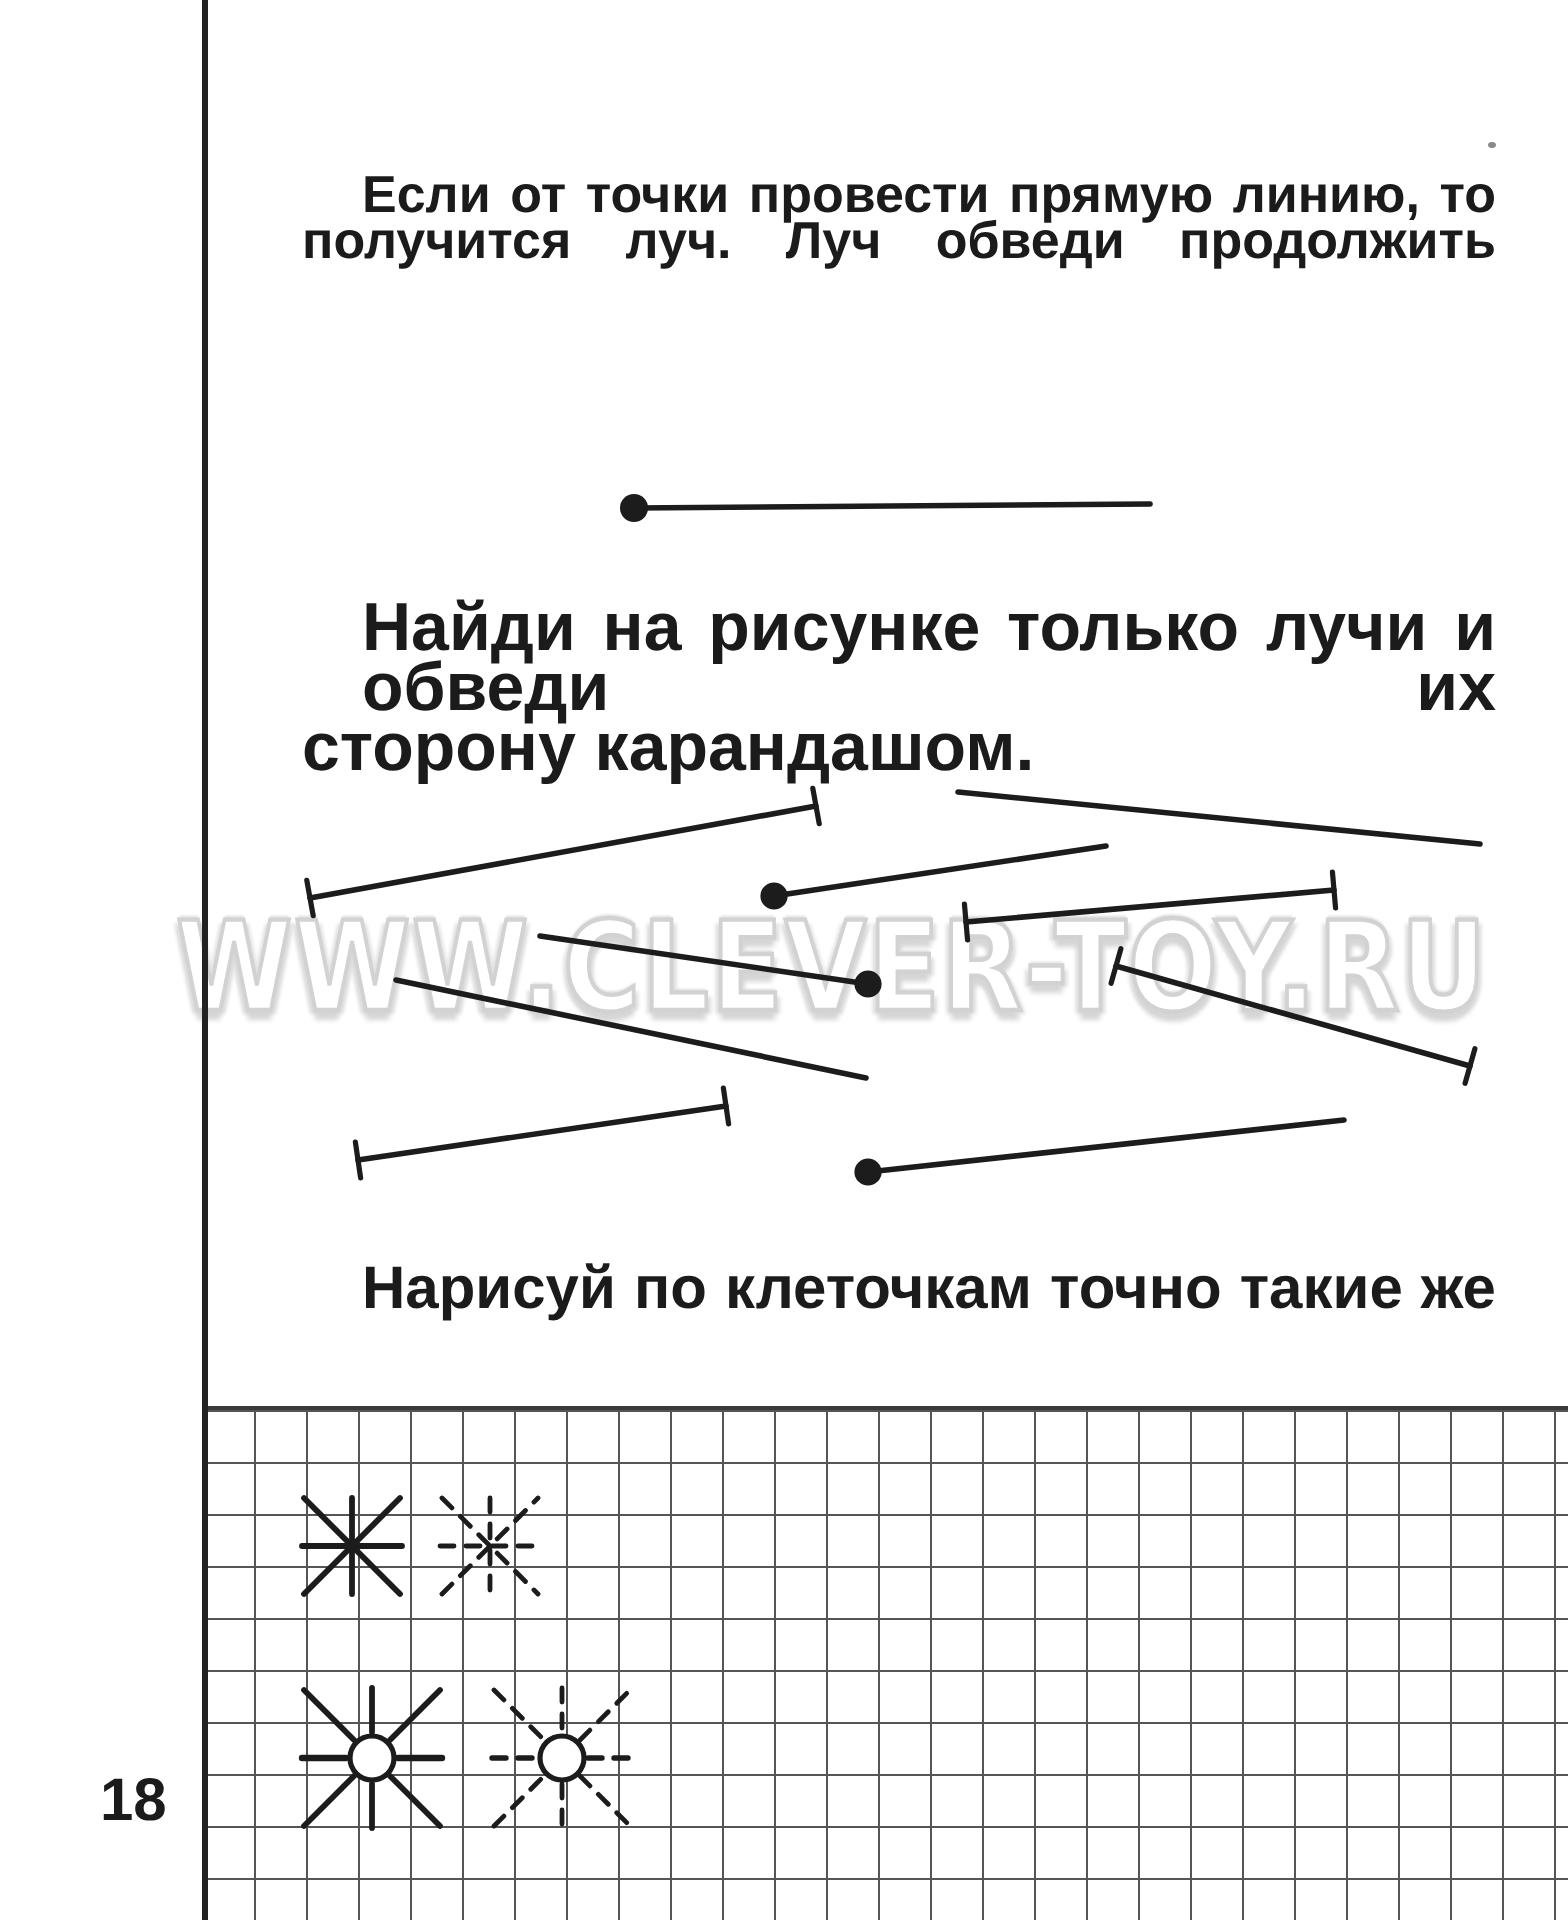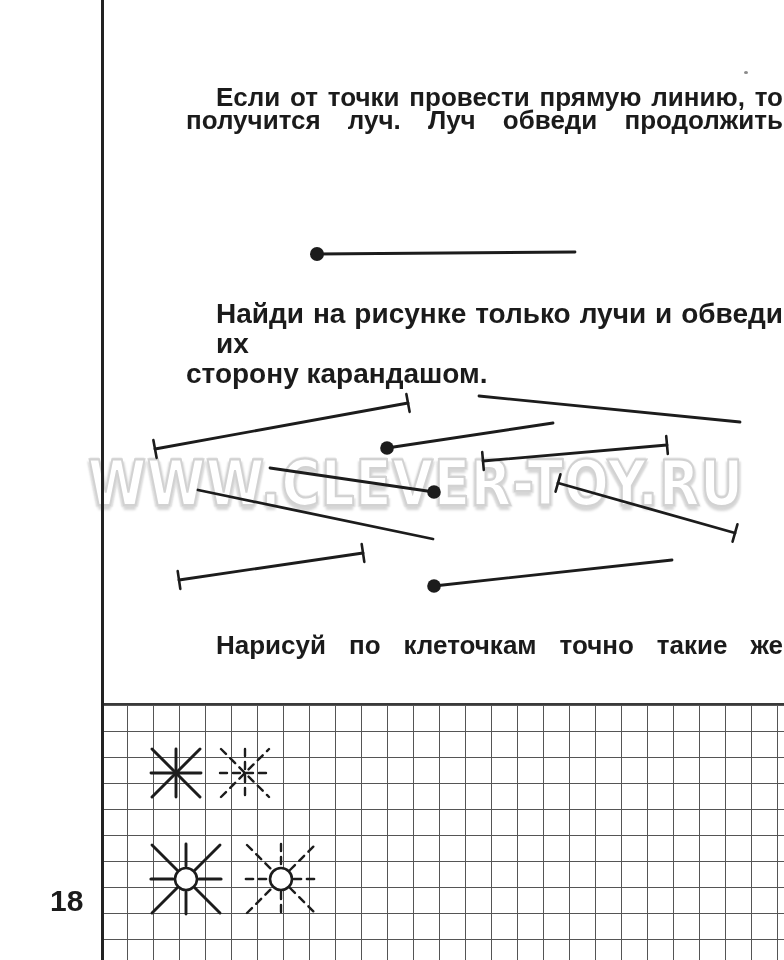--- a/index.html
+++ b/index.html
@@ -7,26 +7,26 @@
     position:relative;width:784px;height:960px;background:#ffffff;overflow:hidden;
     font-family:"Liberation Sans",sans-serif;color:#1b1b1b;
   }
   .margin-line{
     position:absolute;left:101px;top:0;width:3px;height:960px;background:#222;z-index:2;
   }
   .title{
     position:absolute;left:128px;top:40px;width:572px;margin:0;
     font-size:27px;font-weight:bold;text-align:center;letter-spacing:.5px;z-index:2;
   }
-  .para{position:absolute;left:151px;width:597px;z-index:2;font-weight:bold;margin-left:35px;}
+  .para{position:absolute;left:151px;width:597px;z-index:2;font-weight:bold;}
   .p1{top:86px;font-size:26px;}
   .p1 .jline{line-height:23px;}
-  .p2{top:299px;font-size:28px;}
+  .p2{top:299px;font-size:34px;}
   .p2 .jline{line-height:30px;}
-  .p3{top:630px;font-size:26px;}
+  .p3{top:630px;font-size:30px;}
   .p3 .jline{line-height:30px;}
   .jline{text-align:justify;text-align-last:justify;white-space:normal;}
   .jline.indent{padding-left:30px;}
   .jline.last{text-align-last:left;}
   .watermark{
     position:absolute;left:88px;top:447px;z-index:1;white-space:nowrap;
     font-family:"DejaVu Sans",sans-serif;font-weight:bold;font-size:62px;letter-spacing:1px;
     color:#ffffff;-webkit-text-stroke:2.2px #d2d2d2;
     text-shadow:0 5px 3px #d6d6d6,3px 2px 2px #e0e0e0,-3px 2px 2px #e0e0e0,0 -2px 1px #e6e6e6;
     transform:scale(.85,1);transform-origin:left top;

